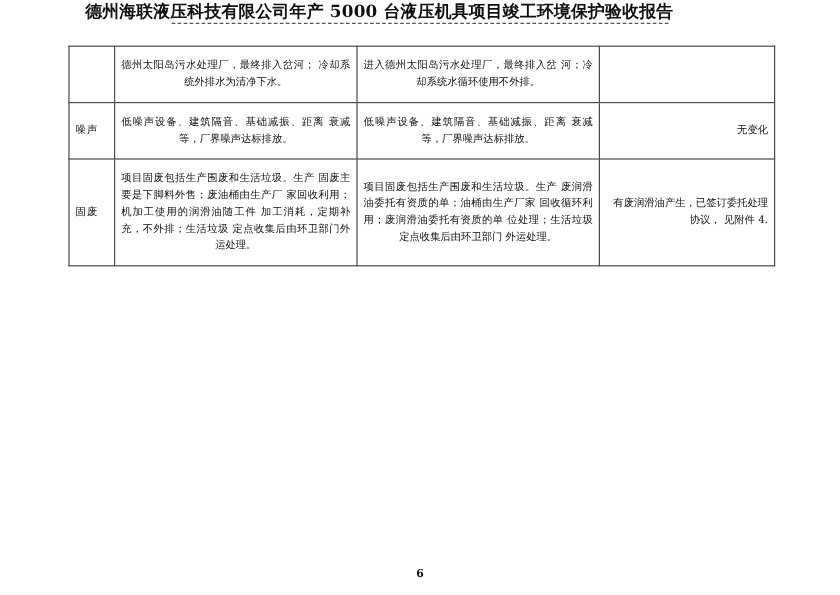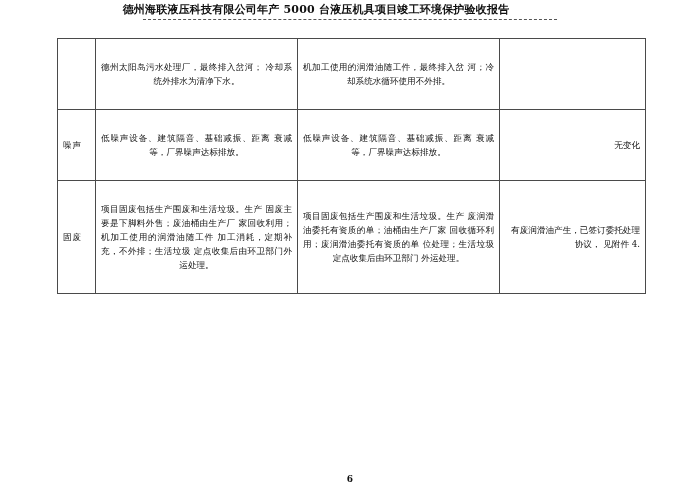--- a/index.html
+++ b/index.html
@@ -20,21 +20,21 @@
     width: 700px;
     height: 496px;
     box-sizing: border-box;
   }
   .doc-header {
     position: absolute;
     top: 4px;
     left: 0;
     width: 632px;
     text-align: center;
-    font-size: 11px;
+    font-size: 14px;
     font-weight: bold;
     letter-spacing: 0.2px;
     line-height: 12px;
     color: #111;
   }
   .header-rule {
     position: absolute;
     top: 19px;
     left: 143px;
     width: 414px;
@@ -48,21 +48,21 @@
     width: 588px;
   }
   table.main {
     border-collapse: collapse;
     width: 588px;
     table-layout: fixed;
   }
   table.main td {
     border: 1px solid #4a4a4a;
     vertical-align: middle;
-    padding: 21px 5px;
+    padding: 9px 5px;
     font-size: 8.6px;
     line-height: 14px;
     color: #111;
   }
   col.c-label { width: 38px; }
   col.c-col2 { width: 202px; }
   col.c-col3 { width: 202px; }
   col.c-col4 { width: 146px; }
 
   td.label-cell {
@@ -102,21 +102,21 @@
         <col class="c-label">
         <col class="c-col2">
         <col class="c-col3">
         <col class="c-col4">
       </colgroup>
       <tbody>
         <tr>
           <td class="label-cell"></td>
           <td class="body-cell">德州太阳岛污水处理厂，最终排入岔河；
 冷却系统外排水为清净下水。</td>
-          <td class="body-cell">机加工使用的润滑油随工件，最终排入岔
+          <td class="body-cell">进入德州太阳岛污水处理厂，最终排入岔
 河；冷却系统水循环使用不外排。</td>
           <td class="center-cell"></td>
         </tr>
         <tr>
           <td class="label-cell">噪声</td>
           <td class="body-cell">低噪声设备、建筑隔音、基础减振、距离
 衰减等，厂界噪声达标排放。</td>
           <td class="body-cell">低噪声设备、建筑隔音、基础减振、距离
 衰减等，厂界噪声达标排放。</td>
           <td class="center-cell">无变化</td>

